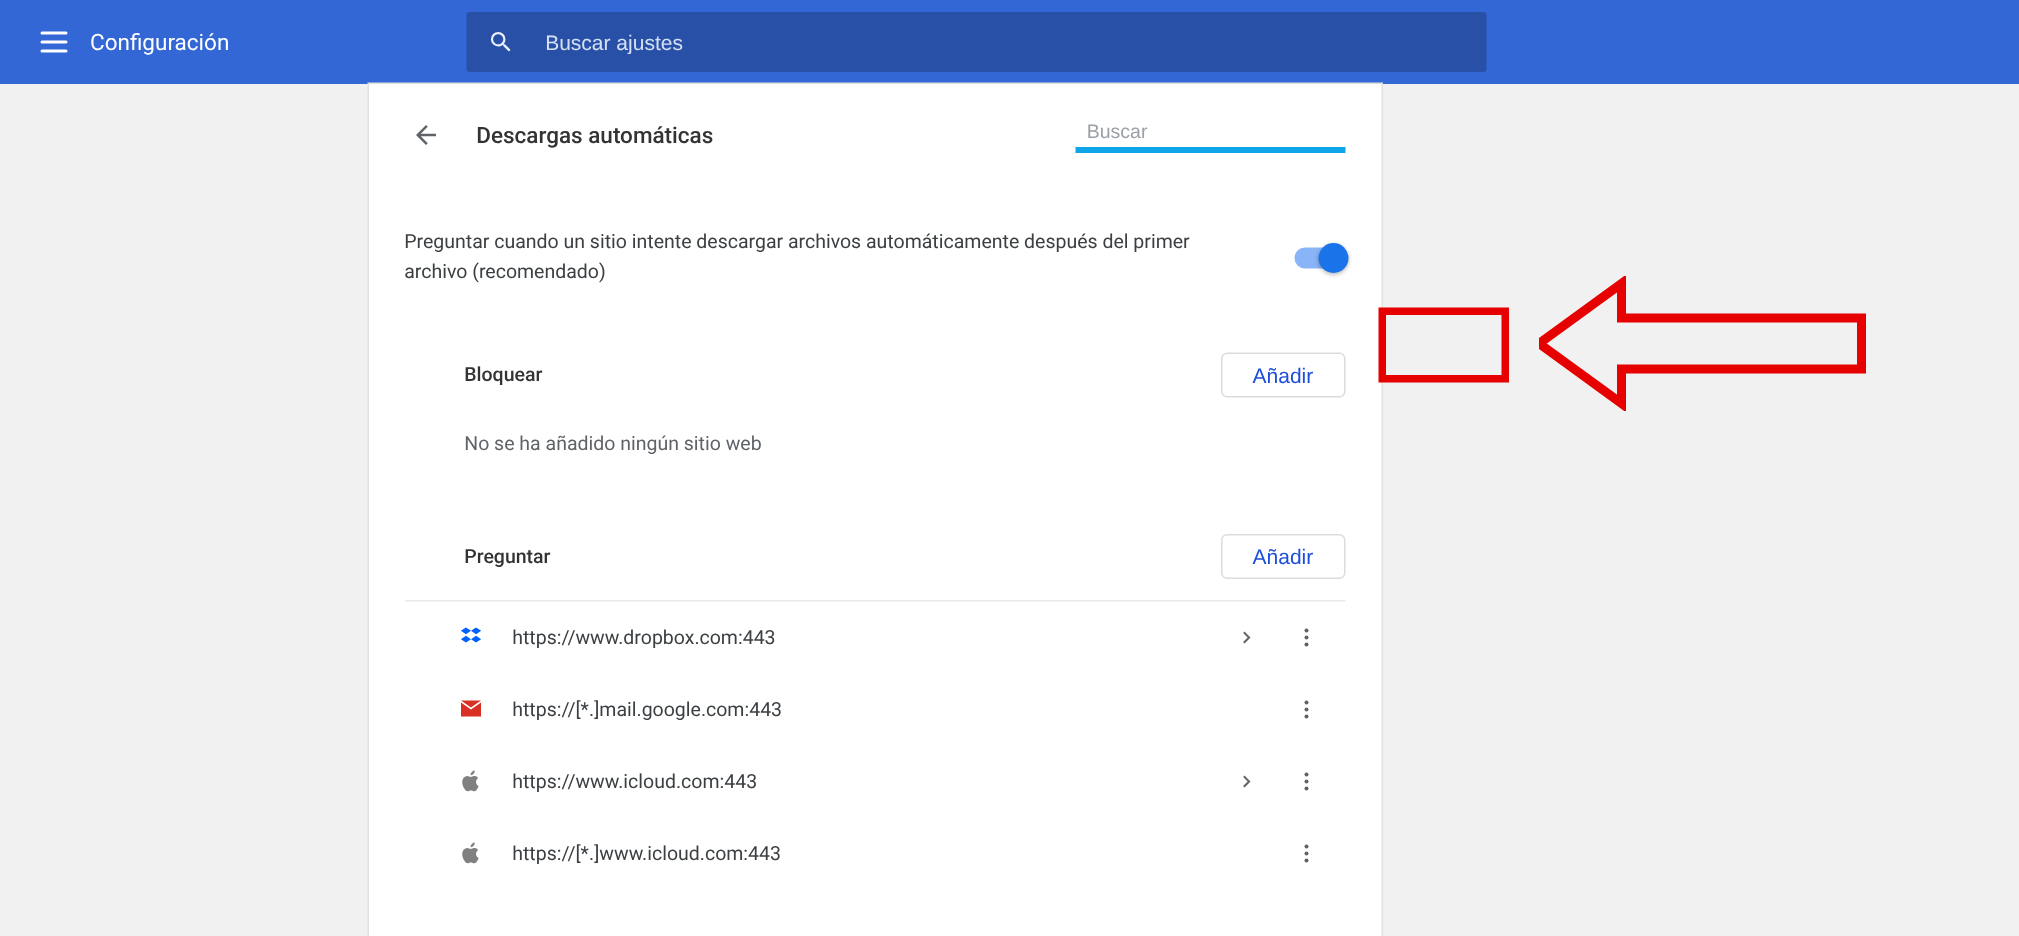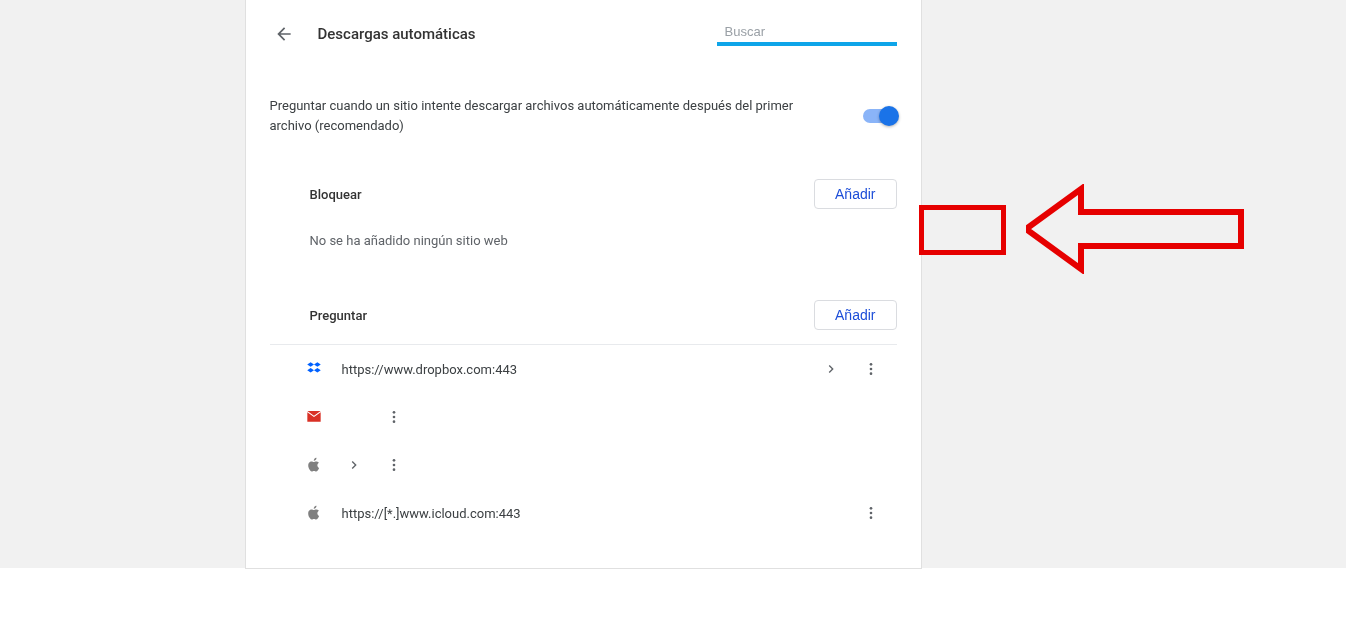--- a/index.html
+++ b/index.html
@@ -156,20 +156,36 @@
     position: absolute;
     pointer-events: none;
   }
 
   .wrap { position: relative; width:1346px; height:624px; overflow:hidden; }
 </style>
 </head>
 <body>
 <div class="wrap">
 
+<div class="header">
+  <div class="menu-btn">
+    <div class="hamburger">
+      <span></span>
+          <span></span>
+          <span></span>
+    </div>
+  </div>
+  <div class="header-title">Configuración</div>
+  <div class="header-search">
+    <svg viewBox="0 0 24 24">
+          <path d="M15.5 14h-.79l-.28-.27A6.471 6.471 0 0016 9.5 6.5 6.5 0 109.5 16c1.61 0 3.09-.59 4.23-1.57l.27.28v.79l5 4.99L20.49 19l-4.99-5zm-6 0C7.01 14 5 11.99 5 9.5S7.01 5 9.5 5 14 7.01 14 9.5 11.99 14 9.5 14z"></path>
+        </svg>
+    <input type="text" placeholder="Buscar ajustes" style="">
+  </div>
+</div>
 
 <div class="page">
   <div class="card">
 
     <div class="card-header">
       <div class="back-btn">
         <svg width="20" height="20" viewBox="0 0 24 24">
               <path fill="#5f6368" d="M20 11H7.83l5.59-5.59L12 4l-8 8 8 8 1.41-1.41L7.83 13H20v-2z"></path>
             </svg>
       </div>
@@ -221,35 +237,37 @@
                   <circle cx="12" cy="19" r="2"></circle>
                 </svg>
               </div>
             </div>
             <div class="site-row">
               <div class="site-icon">
                 <svg width="16" height="16" viewBox="0 0 24 24">
                   <path fill="#d93025" d="M22 5v14H2V5l10 7 10-7zM12 10L2 3h20l-10 7z"></path>
                 </svg>
               </div>
+              <div class="site-url">https://[*.]mail.google.com:443</div>
               <div class="expand-arrow"></div>
               <div class="kebab">
                 <svg viewBox="0 0 24 24">
                   <circle cx="12" cy="5" r="2"></circle>
                   <circle cx="12" cy="12" r="2"></circle>
                   <circle cx="12" cy="19" r="2"></circle>
                 </svg>
               </div>
             </div>
             <div class="site-row">
               <div class="site-icon">
                 <svg width="16" height="16" viewBox="0 0 24 24">
                   <path fill="#808080" d="M17.05 12.5c0-2.6 2.1-3.8 2.2-3.9-1.2-1.8-3.1-2-3.7-2-1.6-.2-3.1.9-3.9.9s-2-.9-3.3-.9c-1.7 0-3.3 1-4.2 2.5-1.8 3.1-.5 7.7 1.3 10.2.9 1.2 1.9 2.6 3.2 2.5 1.3-.1 1.8-.8 3.3-.8s2 .8 3.3.8c1.4 0 2.3-1.3 3.1-2.5.7-1 1.1-2.1 1.3-2.7-1.8-.7-2.6-2.6-2.6-4.1zM14.7 4.3c.7-.9 1.2-2.1 1-3.3-1 0-2.3.7-3 1.5-.7.8-1.2 2-1.1 3.2 1.2.1 2.4-.6 3.1-1.4z"></path>
                 </svg>
               </div>
+              <div class="site-url">https://www.icloud.com:443</div>
               <div class="expand-arrow">
                 <svg viewBox="0 0 24 24">
                   <path d="M8.59 16.59L13.17 12 8.59 7.41 10 6l6 6-6 6-1.41-1.41z"></path>
                 </svg>
               </div>
               <div class="kebab">
                 <svg viewBox="0 0 24 24">
                   <circle cx="12" cy="5" r="2"></circle>
                   <circle cx="12" cy="12" r="2"></circle>
                   <circle cx="12" cy="19" r="2"></circle>

